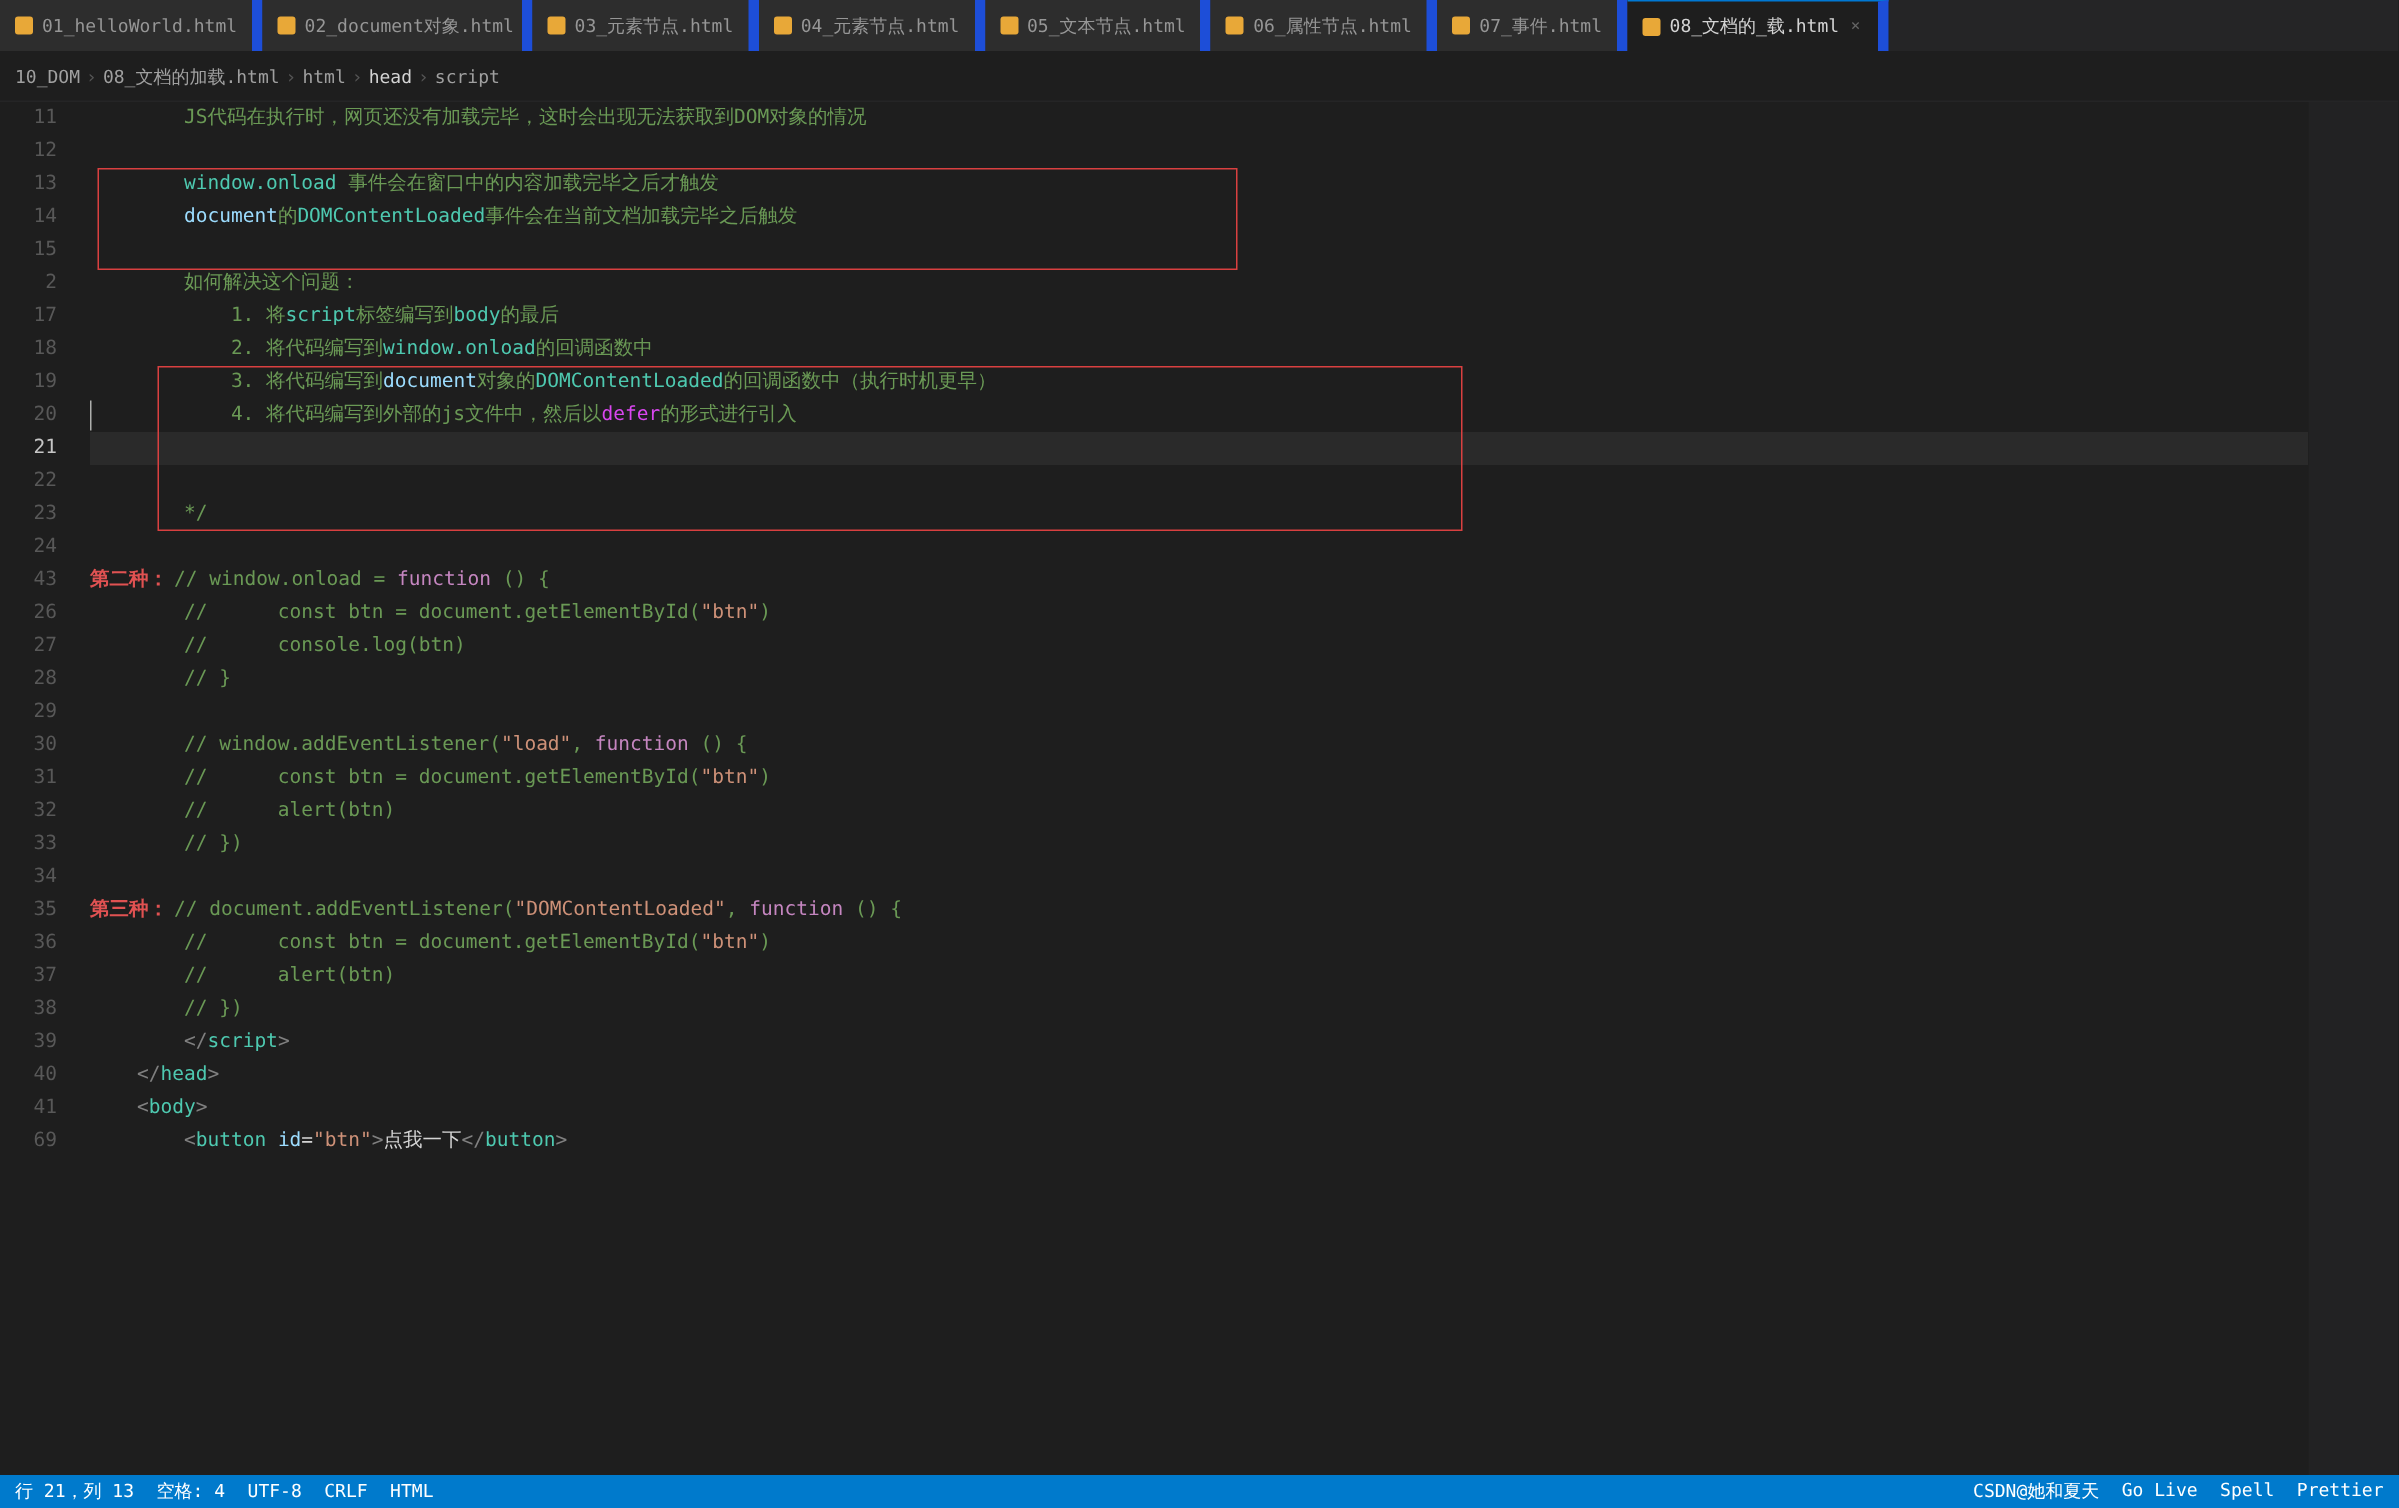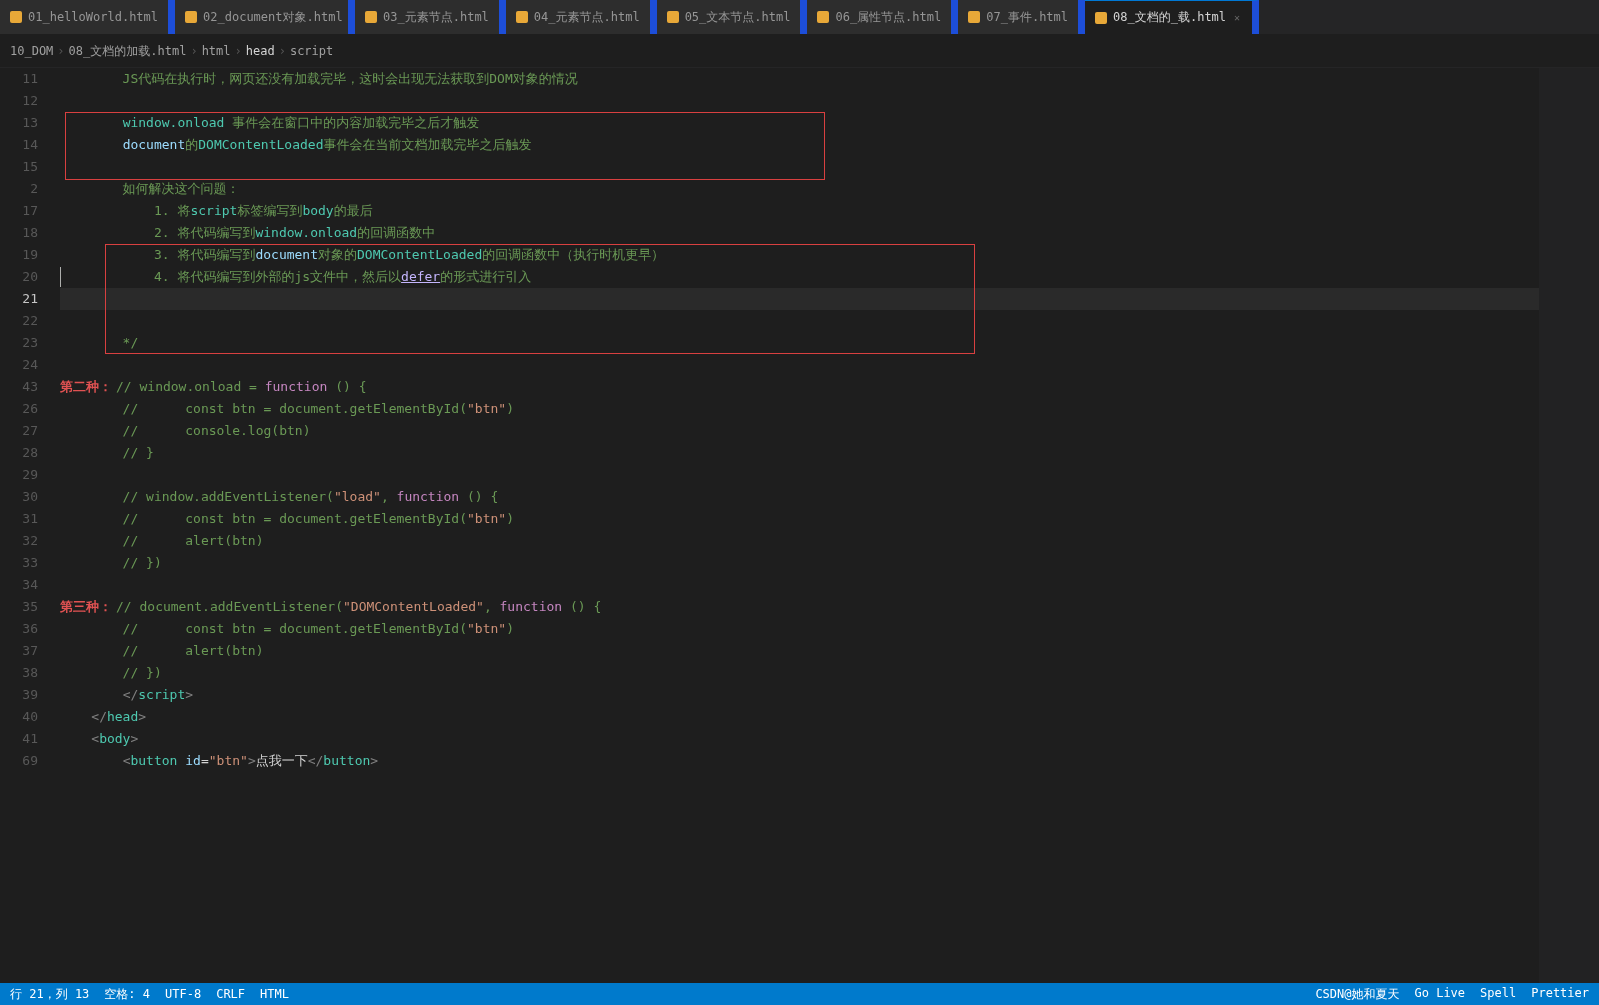--- a/index.html
+++ b/index.html
@@ -306,21 +306,21 @@
 
       <div class="code-line">
         <span class="c-comment">            2. 将代码编写到<span class="c-monospace" style="color:#4ec9b0;">window.onload</span>的回调函数中</span>
       </div>
 
       <div class="code-line">
         <span class="c-comment">            3. 将代码编写到<span class="c-monospace" style="color:#9cdcfe;">document</span>对象的<span class="c-monospace" style="color:#4ec9b0;">DOMContentLoaded</span>的回调函数中（执行时机更早）</span>
       </div>
 
       <div class="code-line">
-        <span class="c-comment">            4. 将代码编写到外部的js文件中，然后以<span class="c-monospace" style="color:#c4b5fd;text-decoration:underline;">defer</span>的形式进行引入</span>
+        <span class="c-comment">            4. 将代码编写到外部的js文件中，然后以<span class="c-monospace" style="color:#d946ef;">defer</span>的形式进行引入</span>
       </div>
 
       <div class="code-line cursor-line">
         <span style="color:#606060; position:relative;">
           &nbsp;&nbsp;&nbsp;&nbsp;&nbsp;&nbsp;&nbsp;&nbsp;&nbsp;&nbsp;&nbsp;&nbsp;<span style="position:absolute; left:0; top:1px; width:1px; height:20px; background:#aeafad;"></span>
         </span>
       </div>
 
       <div class="code-line">
         <span>&nbsp;</span>

